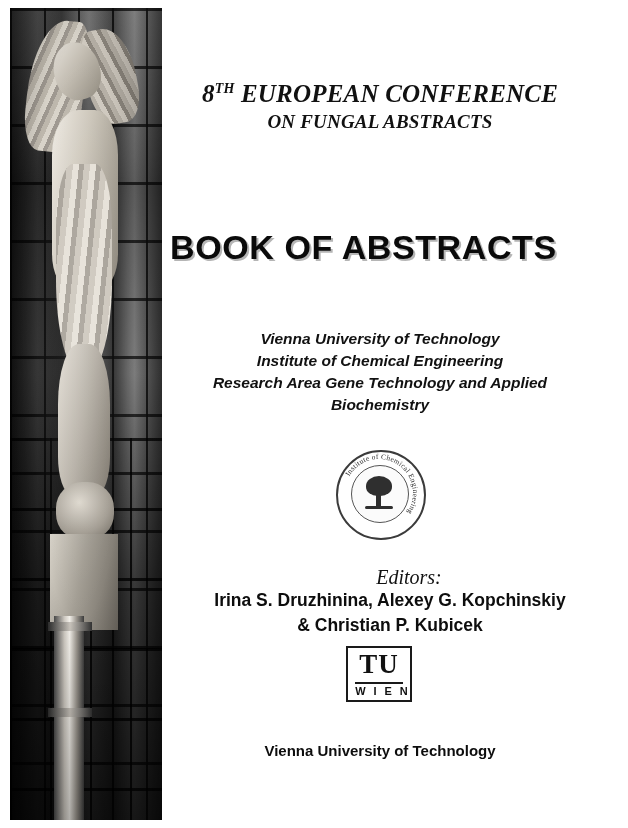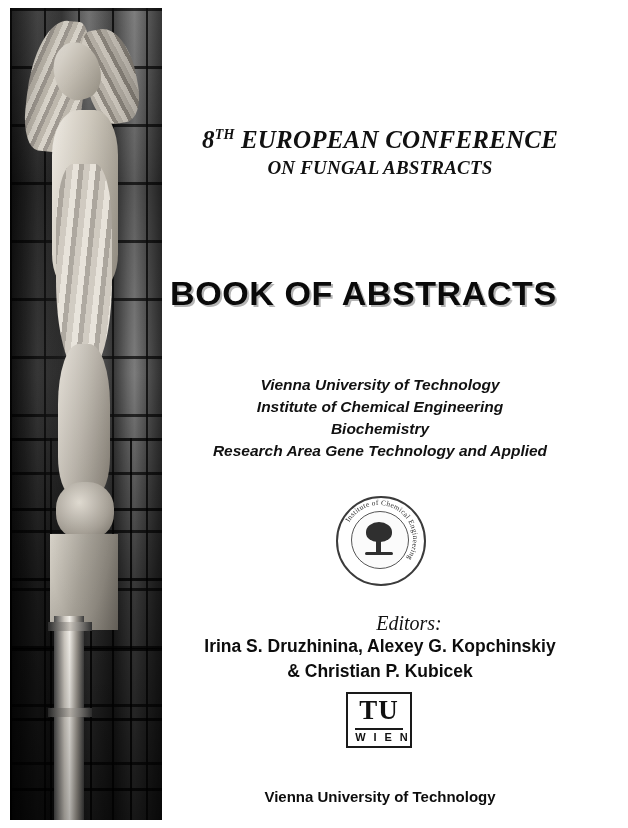--- a/index.html
+++ b/index.html
@@ -157,21 +157,20 @@
     background: radial-gradient(ellipse at 45% 40%, rgba(255,255,255,0.10) 0%, rgba(0,0,0,0.0) 42%, rgba(0,0,0,0.55) 100%);
   }
 
   
   .content {
     position: absolute;
     left: 170px;
     top: 0;
     width: 458px;
     height: 600px;
-    margin-top: 46px;
   }
 
   .conf-title {
     position: absolute;
     top: 78px;
     left: 0;
     width: 420px;
     text-align: center;
     font-family: "Liberation Serif", serif;
     font-weight: bold;
@@ -287,21 +286,21 @@
     font-family: "Liberation Serif", serif;
     font-style: italic;
     font-size: 20px;
     color: #111111;
     padding-left: 58px;
     box-sizing: border-box;
   }
   .editors-names {
     position: absolute;
     top: 588px;
-    left: 0;
+    left: 10px;
     width: 420px;
     text-align: center;
     font-family: "Liberation Sans", sans-serif;
     font-weight: bold;
     font-size: 17.5px;
     line-height: 1.45;
     color: #0d0d0d;
   }
 
   .tu-logo {
@@ -393,22 +392,22 @@
         <span class="sc">EUROPEAN CONFERENCE</span>
       </div>
       <div class="small">ON FUNGAL ABSTRACTS</div>
     </div>
 
     <div class="book-title">BOOK OF ABSTRACTS</div>
 
     <div class="affiliation">
       <div>Vienna University of Technology</div>
       <div>Institute of Chemical Engineering</div>
+      <div>Research Area Gene Technology and Applied</div>
       <div>Biochemistry</div>
-      <div>Research Area Gene Technology and Applied</div>
     </div>
 
     <div class="logo-inst">
       <div class="ring"></div>
       <svg class="logo-ring-text" viewBox="0 0 86 86">
         <defs>
           <path id="circpath" d="M 9,43 A 34,34 0 1 1 77,43 A 34,34 0 1 1 9,43" fill="none"></path>
         </defs>
         <text>
           <textPath href="#circpath" startOffset="8%" id="ringlabel">Institute of Chemical Engineering</textPath>

